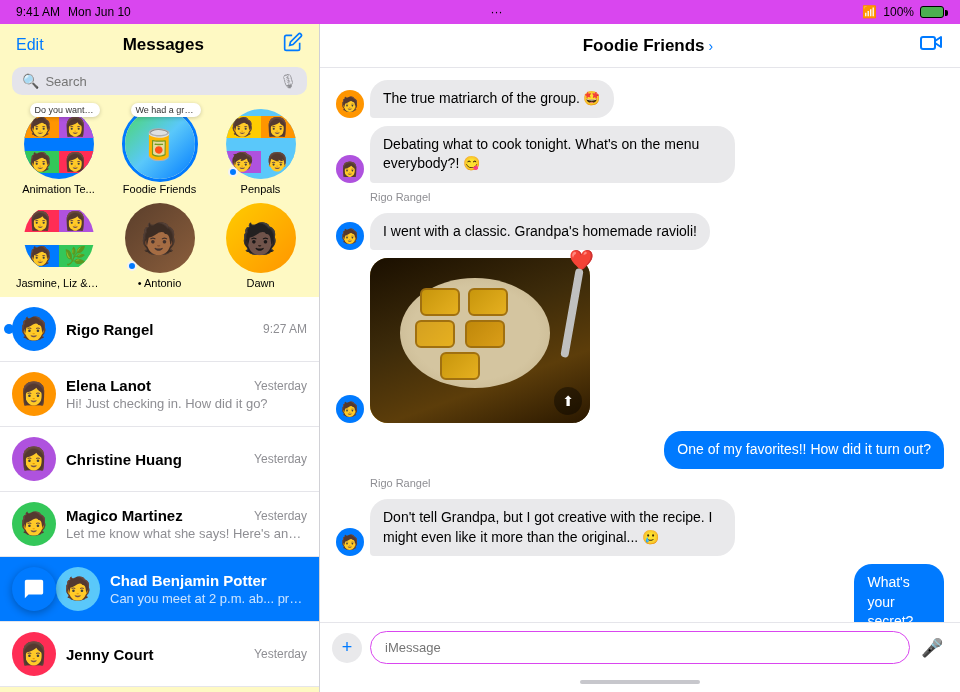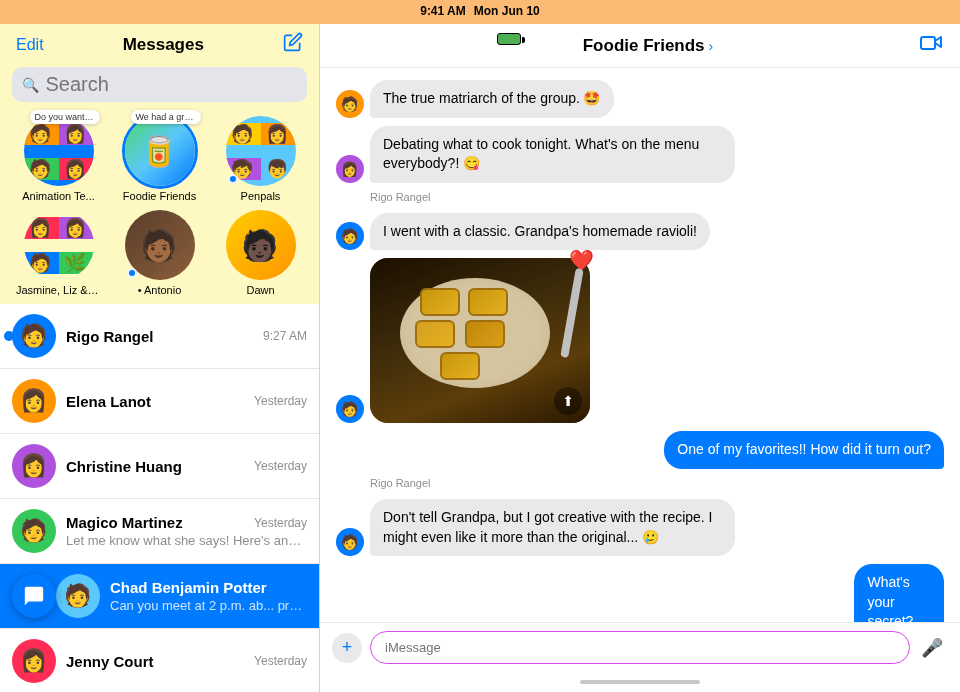--- a/index.html
+++ b/index.html
@@ -12,25 +12,24 @@
       flex-direction: column;
       overflow: hidden;
     }
 
     
     .status-bar {
       display: flex;
       justify-content: space-between;
       align-items: center;
       padding: 4px 16px;
-      background: #fdba74;
+      background: #d946ef;
       font-size: 12px;
-      font-weight: 700;
+      font-weight: 400;
       height: 24px;
-      flex-direction: column;
     }
     .status-left { display: flex; gap: 8px; align-items: center; color: #000; }
     .status-right { display: flex; gap: 6px; align-items: center; color: #000; }
     .battery-icon { width: 24px; height: 12px; border: 1.5px solid #000; border-radius: 3px; position: relative; background: #4caf50; }
     .battery-icon::after { content: ''; position: absolute; right: -5px; top: 3px; width: 3px; height: 6px; background: #000; border-radius: 0 2px 2px 0; }
 
     
     .main-container {
       display: flex;
       flex: 1;
@@ -84,21 +83,21 @@
       border-radius: 10px;
       padding: 6px 10px;
       gap: 6px;
     }
 
     .search-icon { color: #8e8e93; font-size: 14px; }
     .search-input {
       flex: 1;
       border: none;
       background: transparent;
-      font-size: 20px;
+      font-size: 13px;
       color: #8e8e93;
       outline: none;
     }
     .mic-icon { color: #8e8e93; font-size: 14px; }
 
     
     .pinned-section {
       padding: 8px 12px;
     }
 
@@ -627,20 +626,21 @@
         </div>
       </div>
 
       <div class="conversation-item">
         <div class="conv-avatar" style="background:#ff9500; font-size:22px;">👩</div>
         <div class="conv-content">
           <div class="conv-top">
             <span class="conv-name">Elena Lanot</span>
             <span class="conv-time">Yesterday</span>
           </div>
+          <div class="conv-message">Hi! Just checking in. How did it go?</div>
         </div>
       </div>
 
       <div class="conversation-item">
         <div class="conv-avatar" style="background:#af52de; font-size:22px;">👩</div>
         <div class="conv-content">
           <div class="conv-top">
             <span class="conv-name">Christine Huang</span>
             <span class="conv-time">Yesterday</span>
           </div>

